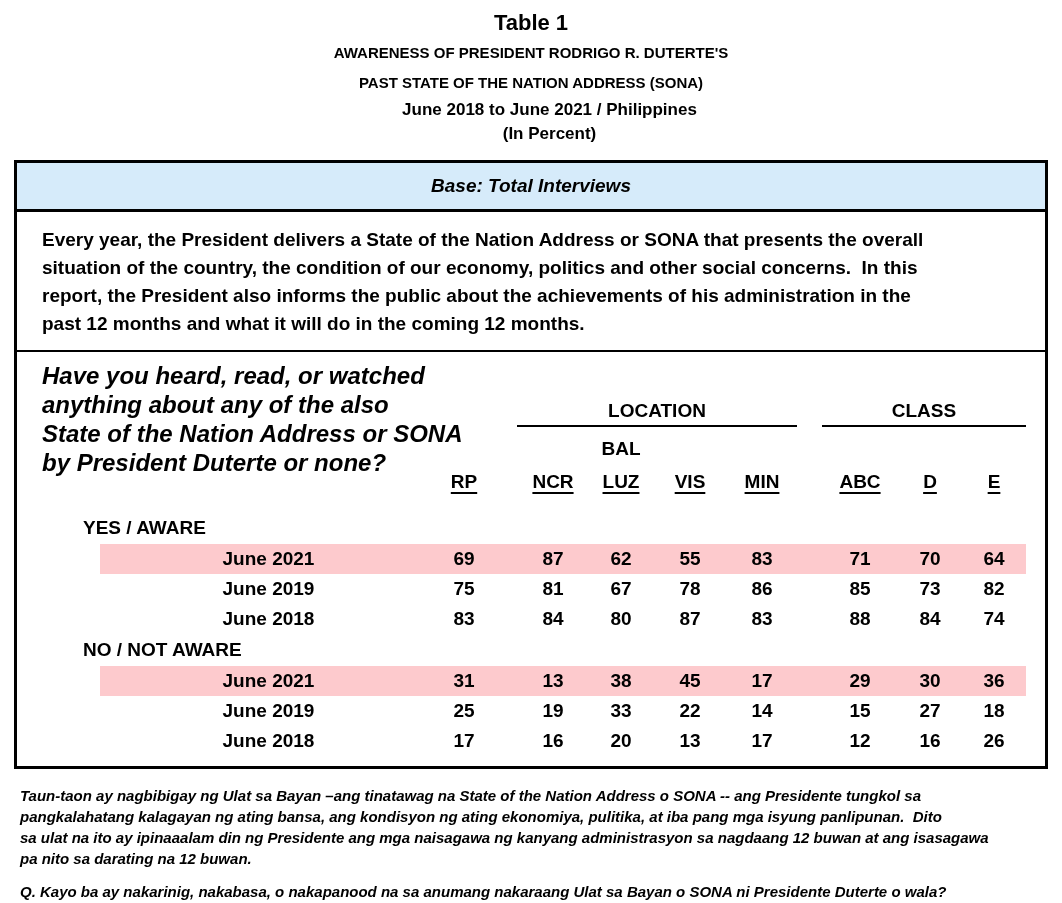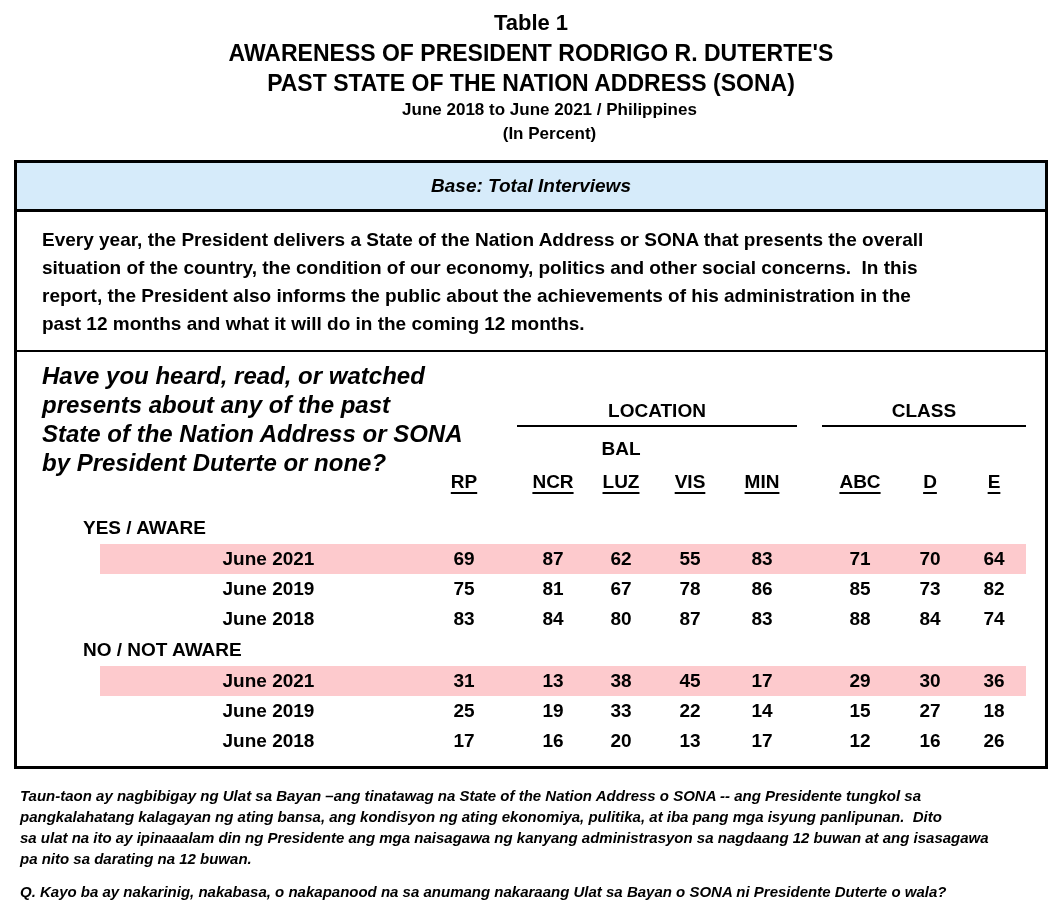--- a/index.html
+++ b/index.html
@@ -6,21 +6,21 @@
   body {
     width:1062px; height:903px; overflow:hidden;
     font-family:"Liberation Sans", sans-serif;
     color:#000;
   }
   .page { position:relative; width:1062px; height:903px; font-weight:bold; }
 
   
   .title-block { text-align:center; padding-top:8px; }
   .t-num  { font-size:22px; line-height:30px; }
-  .t-main { font-size:23px; line-height:30px; }
+  .t-main { font-size:15px; line-height:30px; }
   .t-sub  { font-size:17px; line-height:24px;margin-left:37px; }
 
   
   .box { margin:14px 14px 8px 14px; border:3px solid #000; }
 
   .base-band {
     height:46px; background:var(--band,#D6EBFA);
     border-bottom:3px solid #000;
     display:flex; align-items:center; justify-content:center;
     font-style:italic; font-size:19px;
@@ -105,21 +105,21 @@
             <col style="width:70px">
           <col style="width:25px">
             <col style="width:76px">
             <col style="width:64px">
             <col style="width:64px">
         </colgroup>
         <thead>
           <tr class="hrow1">
             <td class="qcell" rowspan="3">
               <div class="qline">Have you heard, read, or watched</div>
-              <div class="qline">presents about any of the past</div>
+              <div class="qline">anything about any of the also</div>
               <div class="qline">State of the Nation Address or SONA</div>
               <div class="qline">by President Duterte or none?</div>
             </td>
             <td></td>
             <td></td>
             <td class="grp" colspan="4">LOCATION</td>
             <td></td>
             <td class="grp" colspan="3">CLASS</td>
           </tr>
           <tr class="hrow2">

